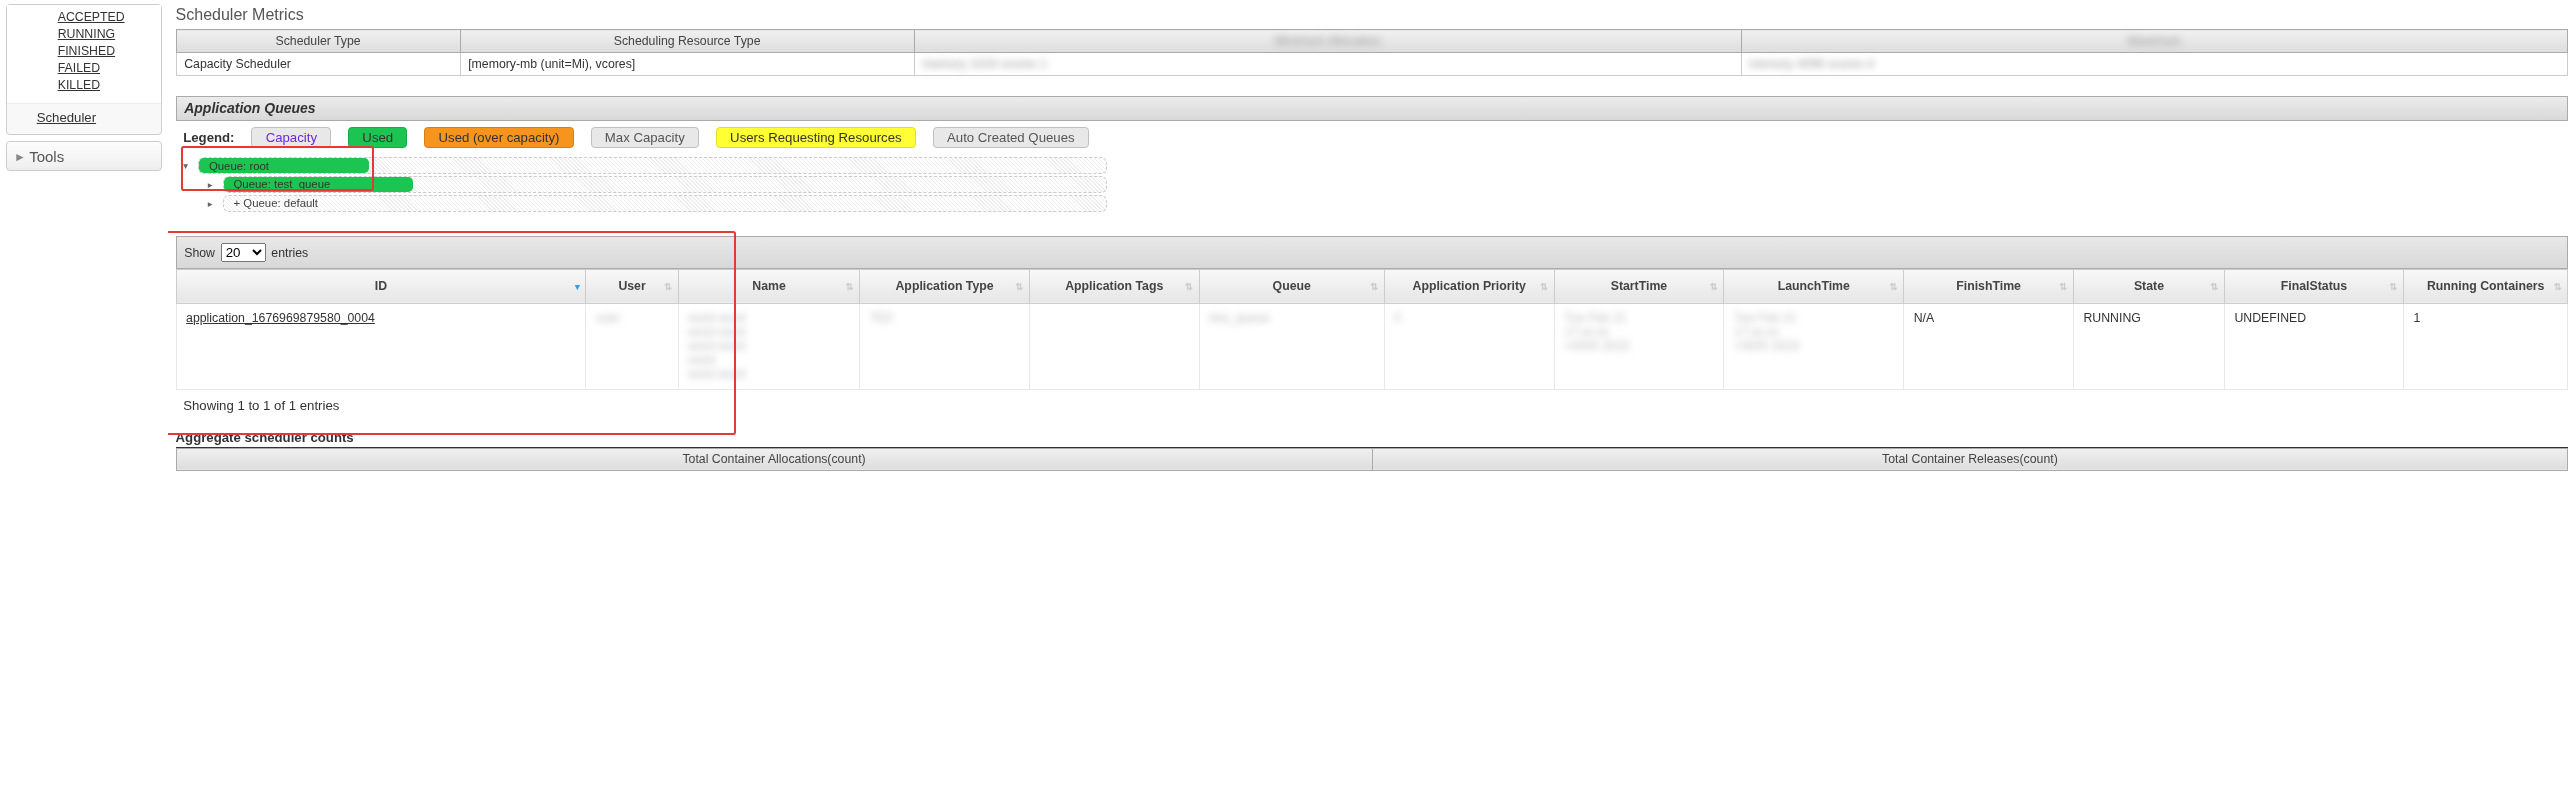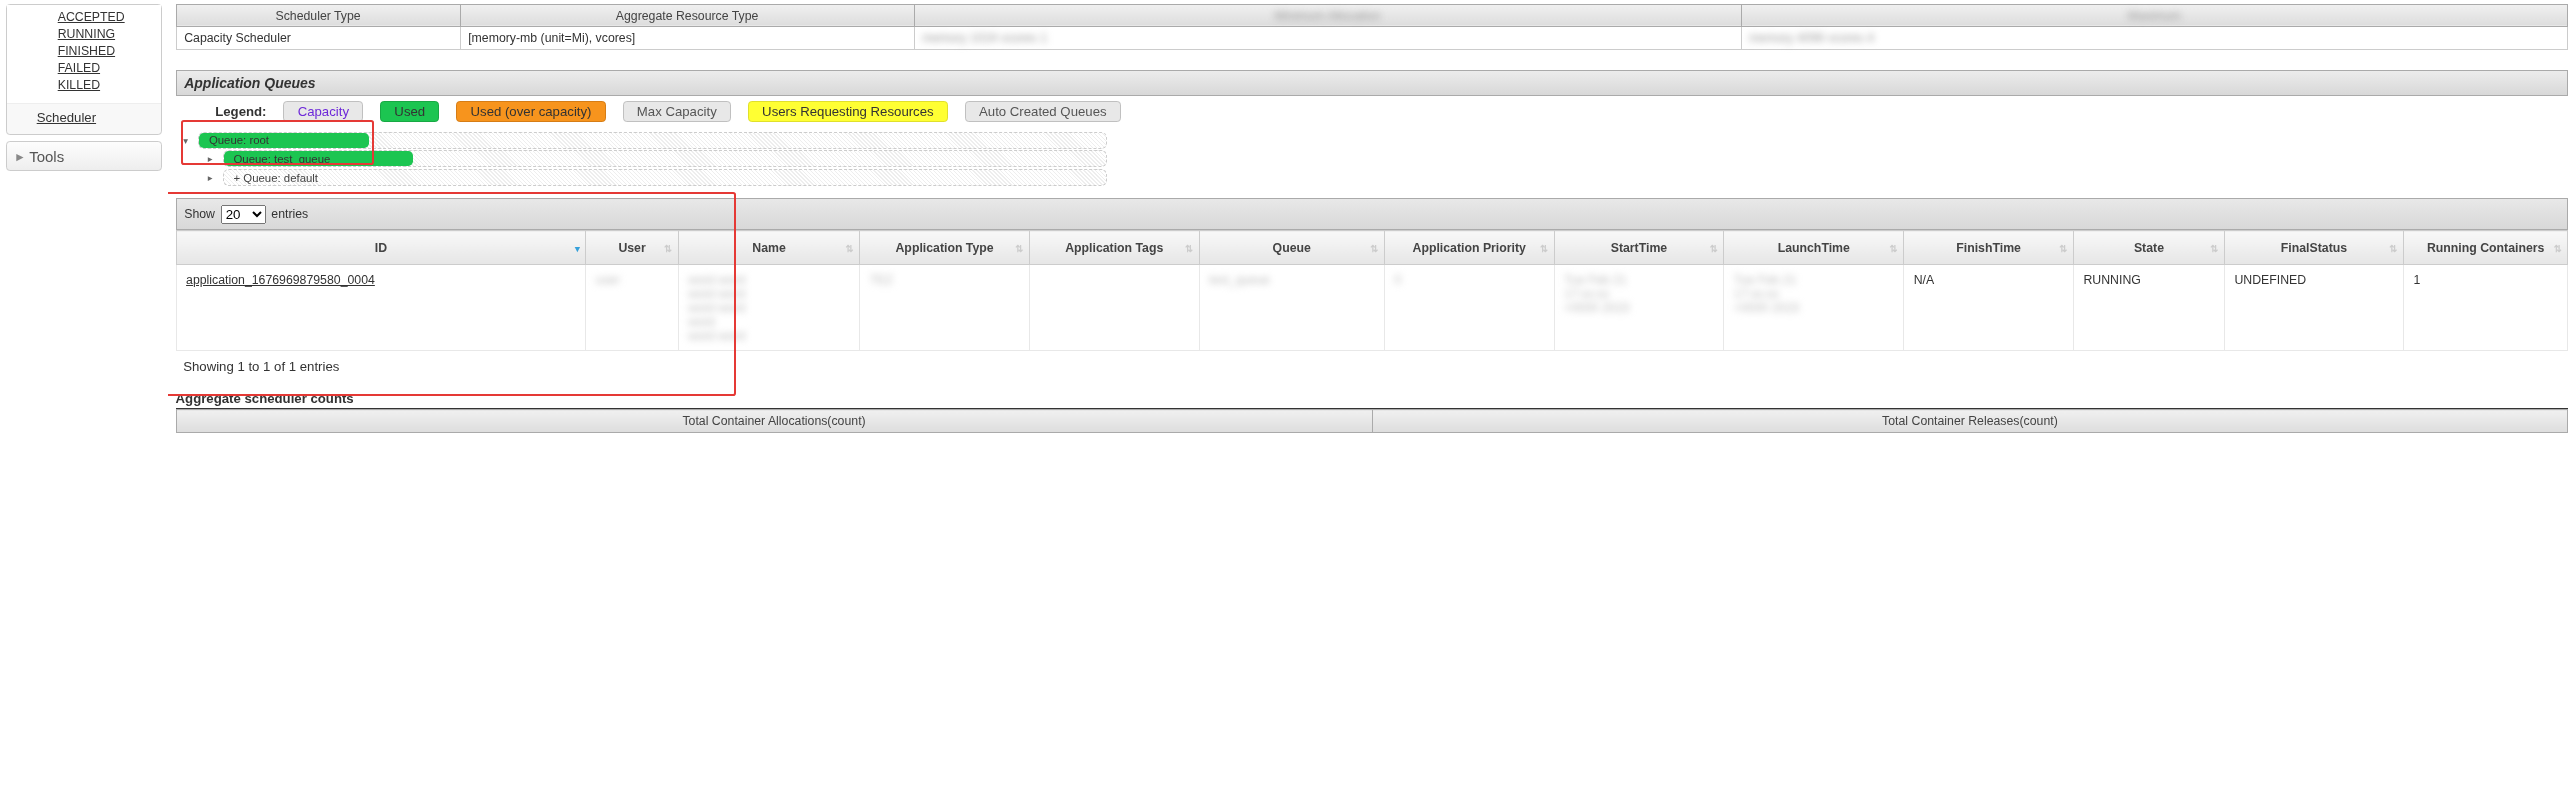--- a/index.html
+++ b/index.html
@@ -24,21 +24,21 @@
     
     .metrics-table { width: 100%; border-collapse: collapse; }
     .metrics-table th { background: linear-gradient(#f0f0f0, #ddd); border: 0.9px solid #aaa; padding: 3.8px 7.6px; font-weight: normal; color: #444; font-size: 12.3px; }
     .metrics-table td { border: 0.9px solid #ccc; padding: 3.8px 7.6px; font-size: 12.3px; }
     .blur-text { filter: blur(3.8px); color: #999; }
     
     
     .app-queues-header { background: linear-gradient(#ececec, #d8d8d8); border: 0.9px solid #aaa; padding: 3.8px 7.6px; margin-top: 20px; }
     .app-queues-header span { font-weight: bold; font-style: italic; font-size: 14px; }
     
-    .legend-row { display: flex; align-items: center; gap: 17px; padding: 5.7px 7.6px; margin-left: 32px; }
+    .legend-row { display: flex; align-items: center; gap: 17px; padding: 5.7px 7.6px; }
     .legend-row .legend-label { font-weight: bold; font-size: 13.2px; }
     .legend-chip { border-radius: 3.8px; padding: 1.9px 13.2px; font-size: 13.2px; display: inline-block; }
     .chip-capacity { background: #e8e8e8; border: 0.9px solid #c0c0c0; color: #6d28d9; }
     .chip-used { background: #1cc551; color: #333; border: 0.9px solid #18a844; }
     .chip-used-over { background: #f7941d; color: #333; border: 0.9px solid #d67d16; }
     .chip-max { background: #e8e8e8; border: 0.9px solid #c0c0c0; color: #555; }
     .chip-users { background: #ffff33; border: 0.9px solid #e0e02c; color: #333; }
     .chip-auto { background: #e8e8e8; border: 0.9px solid #c0c0c0; color: #555; }
     
     
@@ -48,21 +48,21 @@
     .queue-bar-wrap { flex: 1; max-width: 909px; background: repeating-linear-gradient(45deg, #fff, #fff 1.9px, #eee 1.9px, #eee 2.8px); border: 0.9px dashed #ccc; border-radius: 5.7px; height: 17px; position: relative; display: flex; align-items: center; }
     .queue-bar { height: 100%; border-radius: 4.7px; display: flex; align-items: center; padding-left: 9.5px; font-size: 11.4px; color: #333; }
     .queue-root { background: #1cc551; width: 170px; }
     .queue-test { background: #1cc551; width: 189px; }
     .queue-default-label { padding-left: 9.5px; font-size: 11.4px; color: #444; z-index: 2; position: relative; }
     .queue-row.level1 { padding-left: 24.6px; }
     
     .red-box-1 { position: absolute; border: 2.8px solid #e53935; border-radius: 2.8px; pointer-events: none; }
     
     
-    .dt-wrapper { margin-top: 4px; position: relative; }
+    .dt-wrapper { margin-top: 17px; position: relative; }
     .dt-header { background: linear-gradient(#e8e8e8, #d8d8d8); border: 0.9px solid #aaa; padding: 5.7px 7.6px; display: flex; align-items: center; }
     .dt-header select { margin: 0 5.7px; }
     .dt-table { width: 100%; border-collapse: collapse; table-layout: auto; border-radius: 12px; }
     .dt-table th { background: linear-gradient(#f8f8f8, #e6e6e6); border: 0.9px solid #ccc; padding: 9.5px 9.5px; font-weight: bold; color: #444; font-size: 12.3px; position: relative; vertical-align: middle; }
     .dt-table td { border: 0.9px solid #e8e8e8; padding: 7.6px 9.5px; font-size: 12.3px; vertical-align: top; }
     .dt-table th .sort-ind { position: absolute; right: 5.7px; top: 50%; transform: translateY(-50%); font-size: 9.5px; color: #35a0da; }
     .dt-table th .sort-both { color: #ccc; }
     .app-id-link { color: #333; text-decoration: underline; }
     .blur-cell { filter: blur(3.8px); color: #bbb; }
     .dt-info { padding: 7.6px 7.6px; font-size: 13.2px; color: #333; }
@@ -90,25 +90,26 @@
       </div>
     </div>
     <div class="sidebar-tools">
       <span class="tri">▶</span>
       <span class="lbl">Tools</span>
     </div>
   </aside>
 
   <main class="main">
 
+    <div class="section-title">Scheduler Metrics</div>
     <table class="metrics-table">
       <thead>
         <tr>
           <th style="width:284px">Scheduler Type</th>
-          <th style="width:454px">Aggregate Resource Type</th>
+          <th style="width:454px">Scheduling Resource Type</th>
           <th><span class="blur-text">Minimum Allocation</span></th>
           <th><span class="blur-text">Maximum</span></th>
         </tr>
       </thead>
       <tbody>
         <tr>
           <td>Capacity Scheduler</td>
           <td>[memory-mb (unit=Mi), vcores]</td>
           <td><span class="blur-text">memory 1024 vcores 1</span></td>
           <td><span class="blur-text">memory 4096 vcores 4</span></td>

